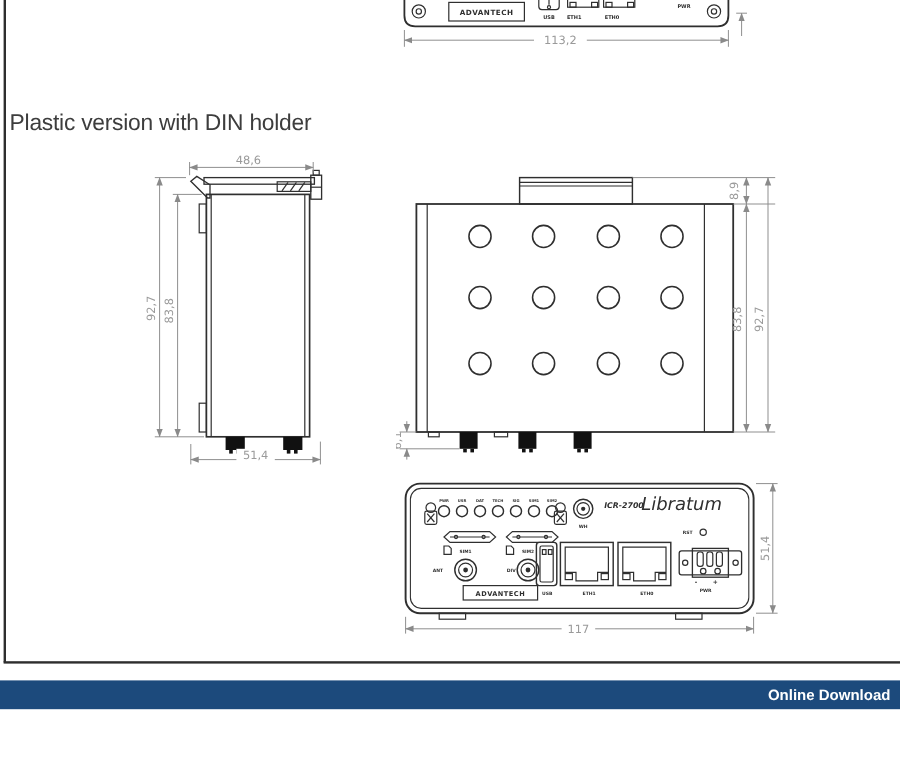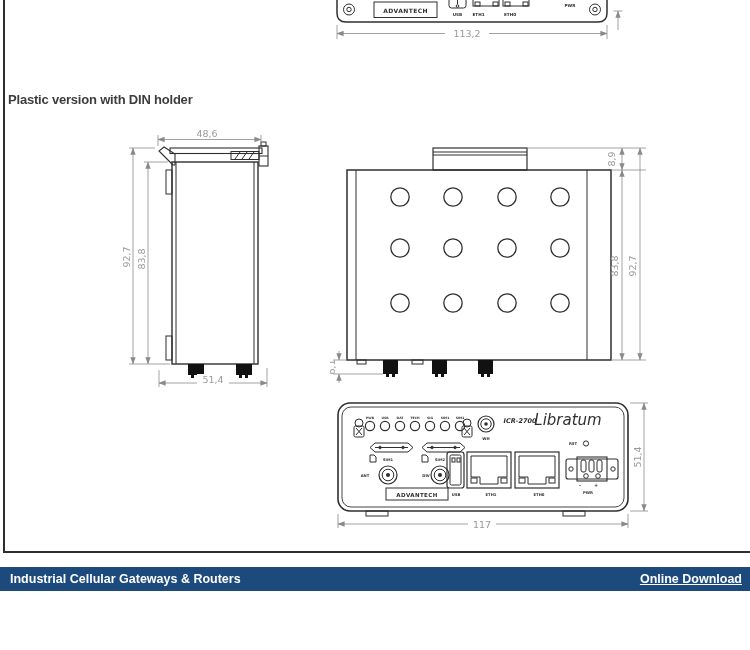--- a/index.html
+++ b/index.html
@@ -6,38 +6,38 @@
   body{
     width:750px;height:650px;position:relative;background:#ffffff;
     font-family:"Liberation Sans",sans-serif;overflow:hidden;
   }
   .abs{position:absolute;}
   
   .left-rule{left:3px;top:0;width:2px;height:552px;background:#2e2e2e;}
   .bottom-rule{left:3px;top:551px;width:747px;height:2px;background:#2e2e2e;}
   
   .heading{
-    left:8px;top:92px;font-size:13px;font-weight:bold;color:#3d3d3d;
+    left:8px;top:92px;font-size:19px;font-weight:normal;color:#3d3d3d;
     letter-spacing:-0.2px;
   }
   
   svg{display:block;}
   svg text{font-family:"DejaVu Sans",sans-serif;fill:#2f2f2f;}
   svg .dim-t{fill:#9a9a9a;font-size:9.5px;}
   svg .lbl{font-weight:bold;}
   .ln{stroke:#2f2f2f;fill:none;}
   .dl{stroke:#8a8a8a;stroke-width:0.8;fill:none;}
   
   .footer-bar{
     left:0;top:567px;width:750px;height:24px;background:#1c4a7c;
     display:flex;align-items:center;color:#ffffff;
   }
   .footer-bar .cat{margin-left:10px;font-size:12.5px;font-weight:bold;}
   .footer-bar .spacer{flex:1;}
-  .footer-bar .dl-label{font-size:12.5px;font-weight:bold;margin-right:8px;text-decoration:underline;}
+  .footer-bar .dl-label{font-size:12.5px;font-weight:bold;margin-right:8px;}
   .url-box{
     width:196px;height:18px;background:#ffffff;border:1px solid #98a0a8;
     margin-right:13px;display:flex;align-items:center;
   }
   .url-box span{color:#333333;font-size:12.5px;padding-left:7px;}
 </style>
 </head>
 <body>
 
 <svg class="abs" style="left:330px;top:0;" width="300" height="48" viewBox="0 0 300 48">
@@ -332,16 +332,15 @@
     <line class="dl" x1="8" y1="129" x2="298" y2="129" marker-start="url(#da)" marker-end="url(#da)"></line>
     <rect x="138" y="123" width="28" height="12" fill="#ffffff"></rect>
     <text class="dim-t" x="152" y="132.5" text-anchor="middle">117</text>
   </g>
 </svg>
 
 <div class="abs left-rule"></div>
 <div class="abs bottom-rule"></div>
 
 <div class="abs footer-bar">
-  <span class="cat">Industrial Cellular Gateways &amp; Routers</span>
   <span class="spacer"></span>
   <span class="dl-label">Online Download</span>
 </div>
 
 </body></html>

